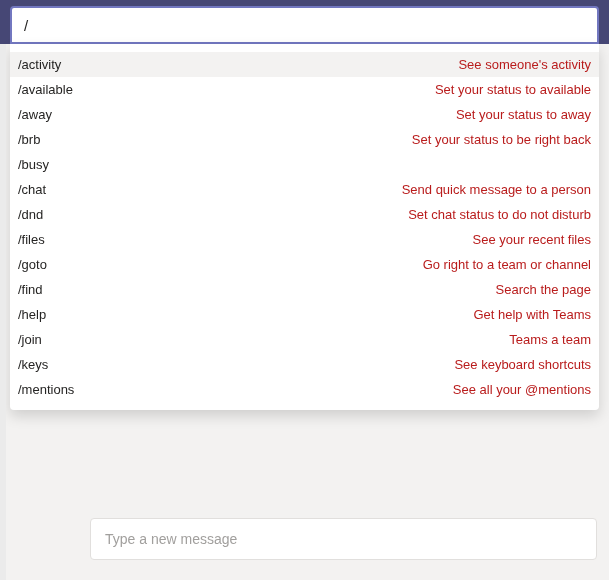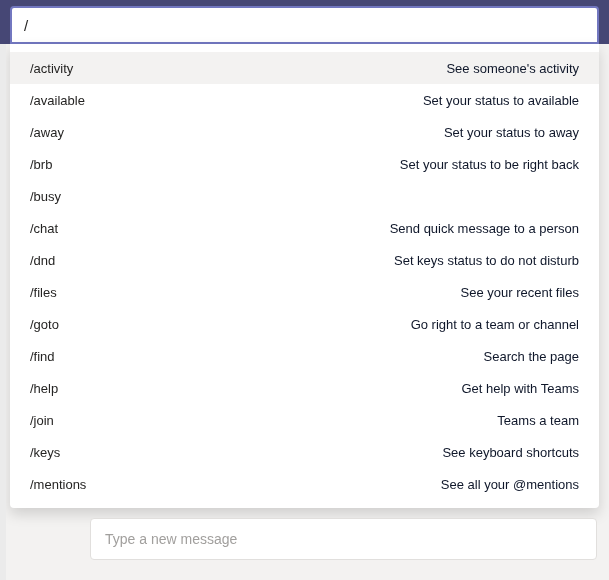--- a/index.html
+++ b/index.html
@@ -31,29 +31,29 @@
     box-shadow: 0 6px 14px rgba(0,0,0,0.15);
     border-radius: 0 0 4px 4px;
     padding: 8px 0;
     max-height: 470px;
     overflow: hidden;
   }
   .cmd-row {
     display: flex;
     justify-content: space-between;
     align-items: center;
-    padding: 0 20px;
-    height: 32px;
+    padding: 0 8px;
+    height: 25px;
     font-size: 13px;
     cursor: pointer;
     gap: 10px;
   }
   .cmd-row.selected { background: #f3f2f1; }
   .cmd-name { color: #252423; }
-  .cmd-desc { color: #0f172a; text-align: right; }
+  .cmd-desc { color: #b91c1c; text-align: right; }
   .compose-wrap {
     position: absolute;
     left: 90px;
     right: 12px;
     bottom: 20px;
     height: 42px;
     background: #fff;
     border: 1px solid #e1dfdd;
     border-radius: 4px;
     display: flex;
@@ -107,21 +107,21 @@
     </div>
     <div class="cmd-row">
       <span class="cmd-name">/busy</span>
     </div>
     <div class="cmd-row">
       <span class="cmd-name">/chat</span>
       <span class="cmd-desc">Send quick message to a person</span>
     </div>
     <div class="cmd-row">
       <span class="cmd-name">/dnd</span>
-      <span class="cmd-desc">Set keys status to do not disturb</span>
+      <span class="cmd-desc">Set chat status to do not disturb</span>
     </div>
     <div class="cmd-row">
       <span class="cmd-name">/files</span>
       <span class="cmd-desc">See your recent files</span>
     </div>
     <div class="cmd-row">
       <span class="cmd-name">/goto</span>
       <span class="cmd-desc">Go right to a team or channel</span>
     </div>
     <div class="cmd-row">

